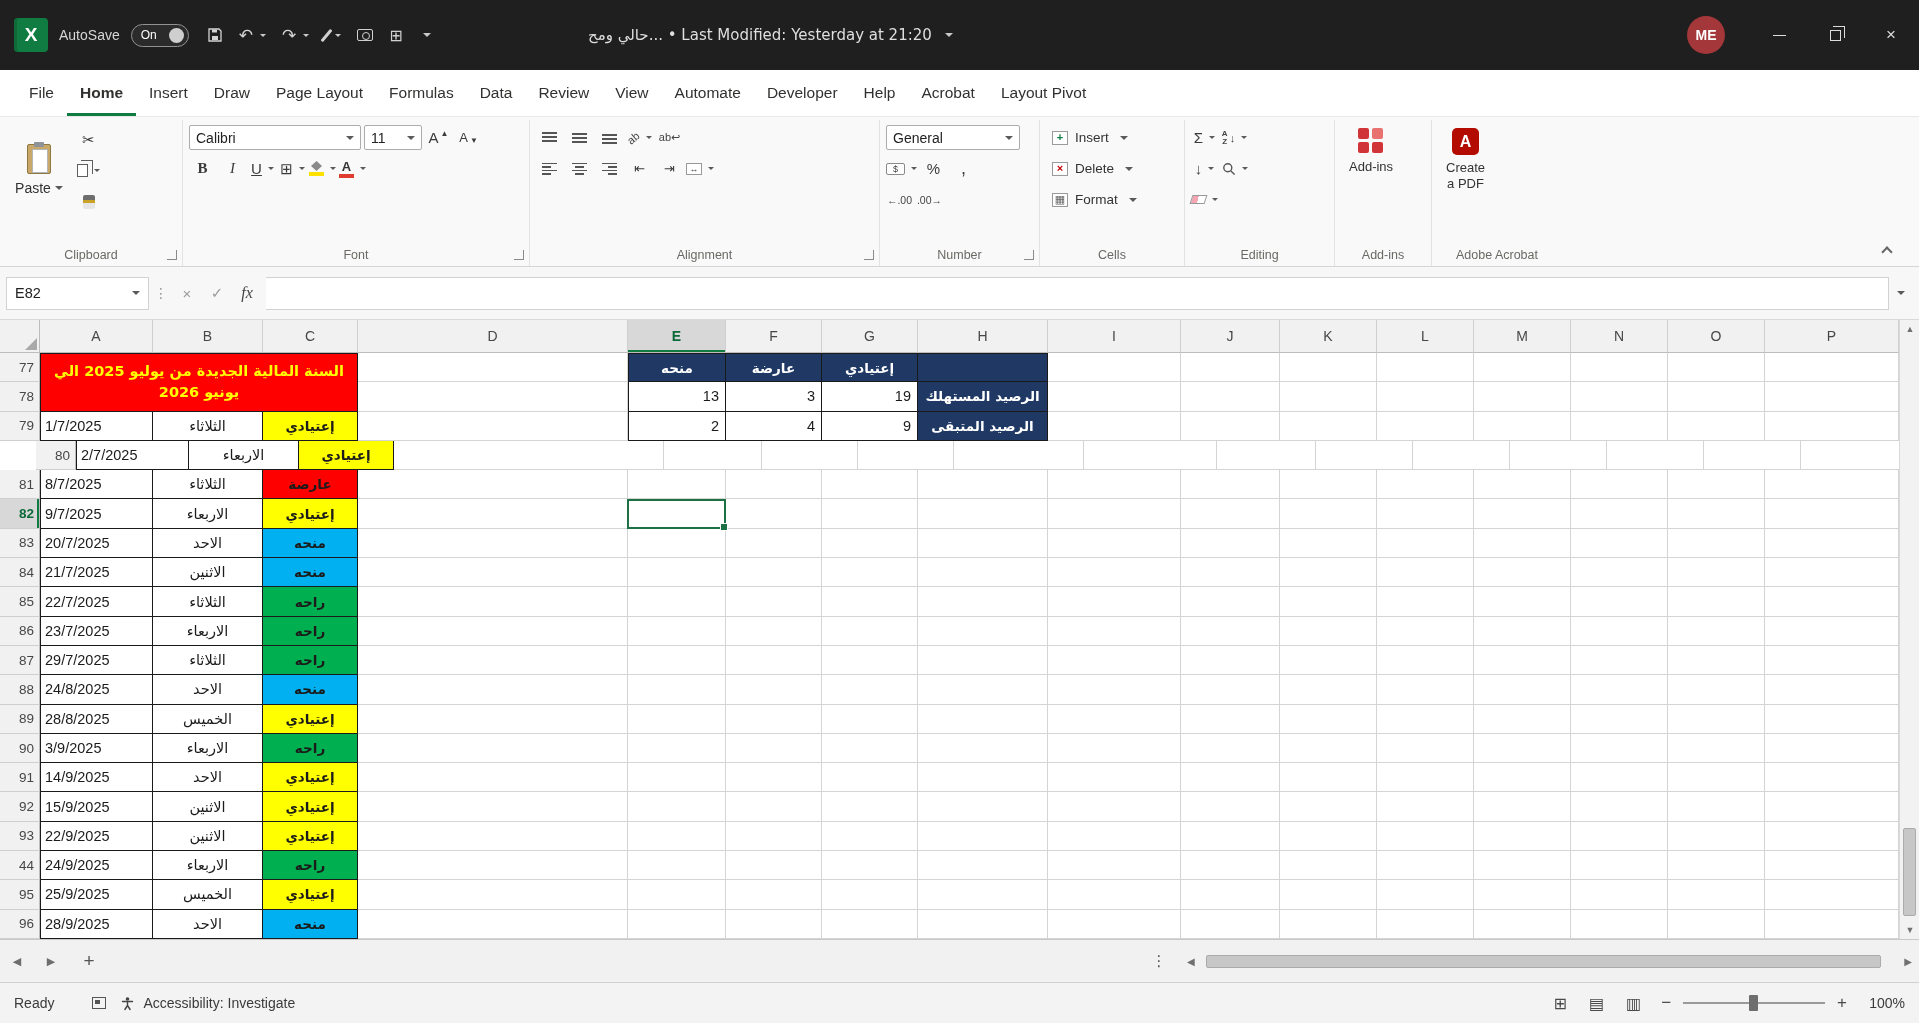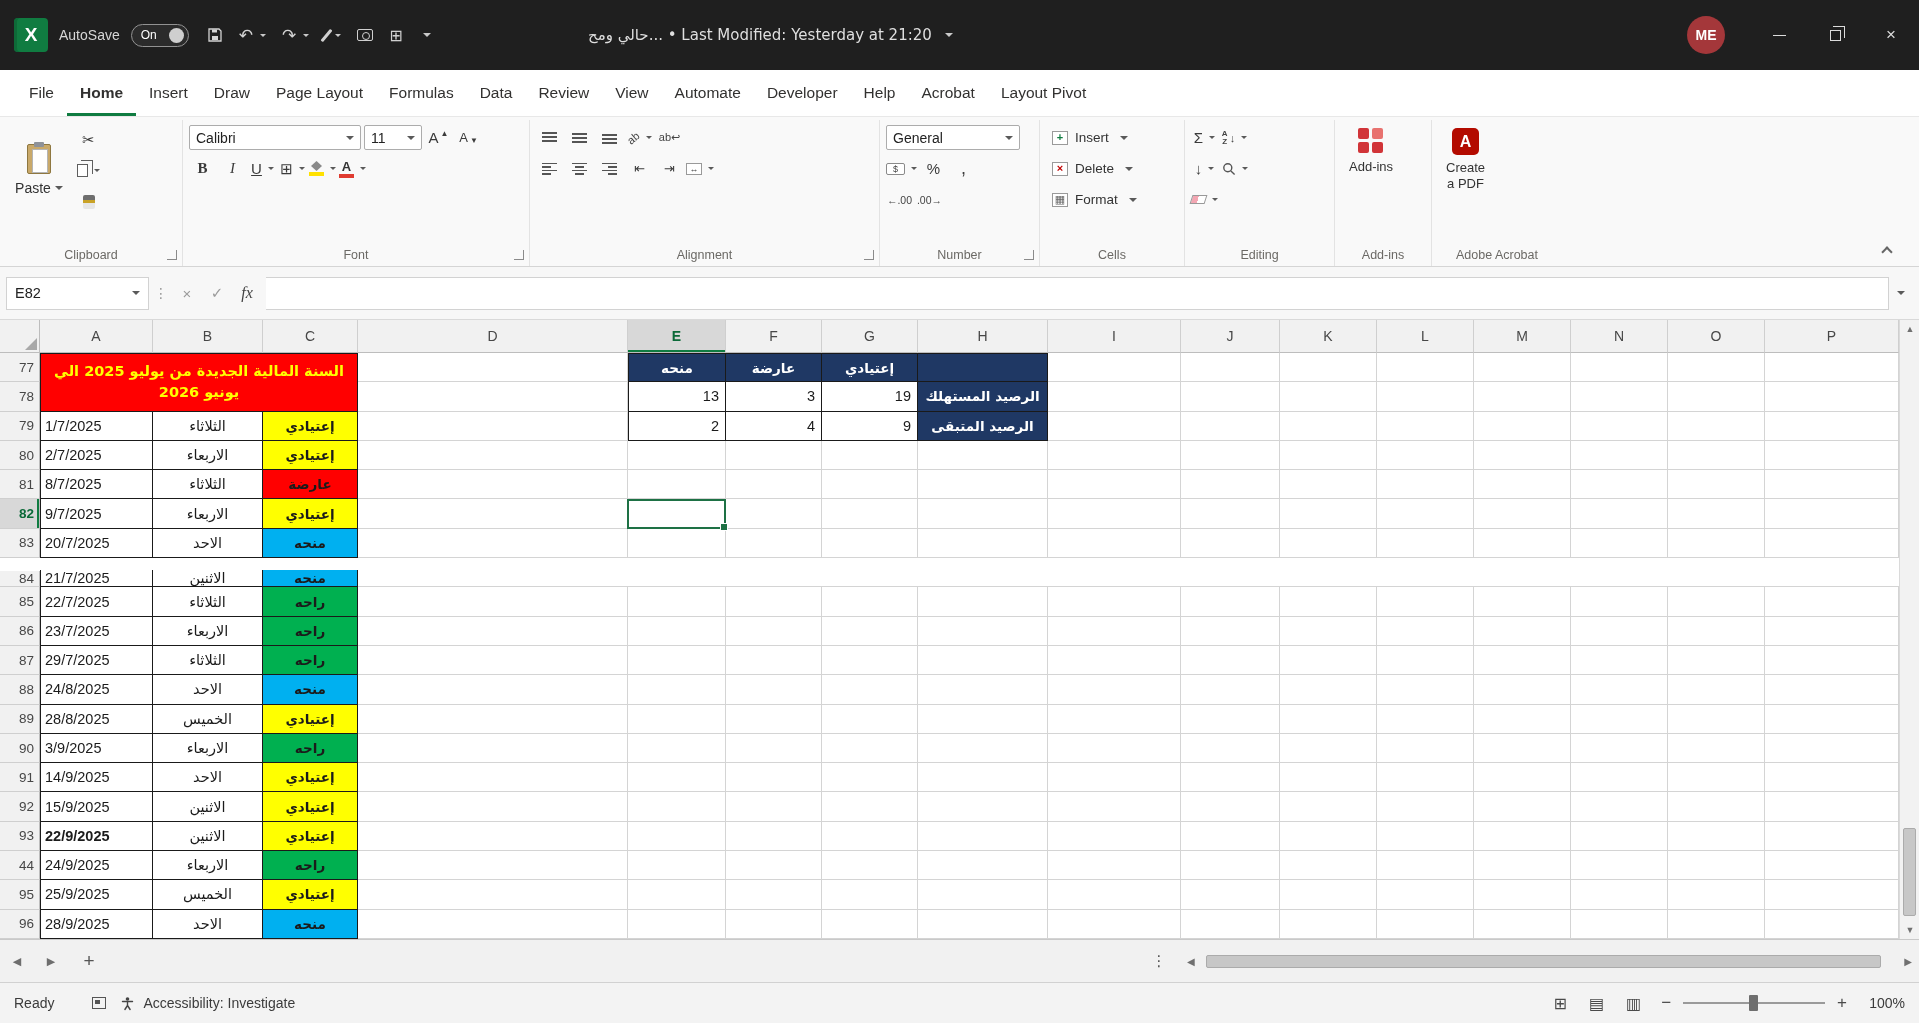--- a/index.html
+++ b/index.html
@@ -587,21 +587,21 @@
           <div class="g-c tbl navy ar" style="width: 130px;">الرصيد المتبقى</div>
           <div class="g-c" style="width: 133px;"></div>
           <div class="g-c" style="width: 99px;"></div>
           <div class="g-c" style="width: 97px;"></div>
           <div class="g-c" style="width: 97px;"></div>
           <div class="g-c" style="width: 97px;"></div>
           <div class="g-c" style="width: 97px;"></div>
           <div class="g-c" style="width: 97px;"></div>
           <div class="g-c" style="width: 134px;"></div>
         </div>
-        <div class="g-row" style="height: 29.3px;">
+        <div class="g-row" style="height: 29.3px; padding-left: 36px;">
           <div class="g-rh">80</div>
           <div class="g-c tbl date bl" style="width: 113px;">2/7/2025</div>
           <div class="g-c tbl day ar" style="width: 110px;">الاربعاء</div>
           <div class="g-c tbl typ ar" style="width: 95px; background: rgb(255, 255, 0);">إعتيادي</div>
           <div class="g-c" style="width: 270px;"></div>
           <div class="g-c" style="width: 98px;"></div>
           <div class="g-c" style="width: 96px;"></div>
           <div class="g-c" style="width: 96px;"></div>
           <div class="g-c" style="width: 130px;"></div>
           <div class="g-c" style="width: 133px;"></div>
@@ -663,21 +663,21 @@
           <div class="g-c" style="width: 130px;"></div>
           <div class="g-c" style="width: 133px;"></div>
           <div class="g-c" style="width: 99px;"></div>
           <div class="g-c" style="width: 97px;"></div>
           <div class="g-c" style="width: 97px;"></div>
           <div class="g-c" style="width: 97px;"></div>
           <div class="g-c" style="width: 97px;"></div>
           <div class="g-c" style="width: 97px;"></div>
           <div class="g-c" style="width: 134px;"></div>
         </div>
-        <div class="g-row" style="height: 29.3px; align-items: flex-end;">
+        <div class="g-row" style="height: 29.3px;">
           <div class="g-rh">84</div>
           <div class="g-c tbl date bl" style="width: 113px;">21/7/2025</div>
           <div class="g-c tbl day ar" style="width: 110px;">الاثنين</div>
           <div class="g-c tbl typ ar" style="width: 95px; background: rgb(0, 176, 240);">منحه</div>
           <div class="g-c" style="width: 270px;"></div>
           <div class="g-c" style="width: 98px;"></div>
           <div class="g-c" style="width: 96px;"></div>
           <div class="g-c" style="width: 96px;"></div>
           <div class="g-c" style="width: 130px;"></div>
           <div class="g-c" style="width: 133px;"></div>
@@ -836,21 +836,21 @@
           <div class="g-c" style="width: 99px;"></div>
           <div class="g-c" style="width: 97px;"></div>
           <div class="g-c" style="width: 97px;"></div>
           <div class="g-c" style="width: 97px;"></div>
           <div class="g-c" style="width: 97px;"></div>
           <div class="g-c" style="width: 97px;"></div>
           <div class="g-c" style="width: 134px;"></div>
         </div>
         <div class="g-row" style="height: 29.3px;">
           <div class="g-rh">93</div>
-          <div class="g-c tbl date bl" style="width: 113px; font-weight: bold;">22/9/2025</div>
+          <div class="g-c tbl date bl" style="width: 113px;">22/9/2025</div>
           <div class="g-c tbl day ar" style="width: 110px;">الاثنين</div>
           <div class="g-c tbl typ ar" style="width: 95px; background: rgb(255, 255, 0);">إعتيادي</div>
           <div class="g-c" style="width: 270px;"></div>
           <div class="g-c" style="width: 98px;"></div>
           <div class="g-c" style="width: 96px;"></div>
           <div class="g-c" style="width: 96px;"></div>
           <div class="g-c" style="width: 130px;"></div>
           <div class="g-c" style="width: 133px;"></div>
           <div class="g-c" style="width: 99px;"></div>
           <div class="g-c" style="width: 97px;"></div>

